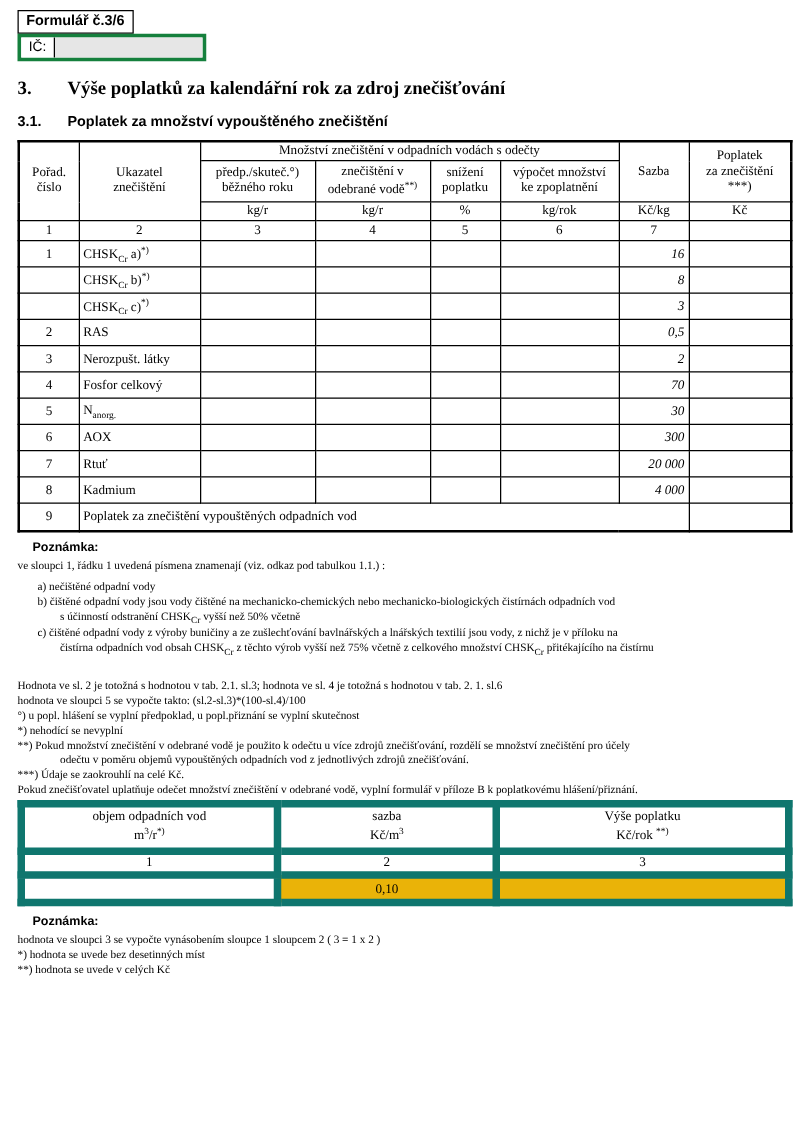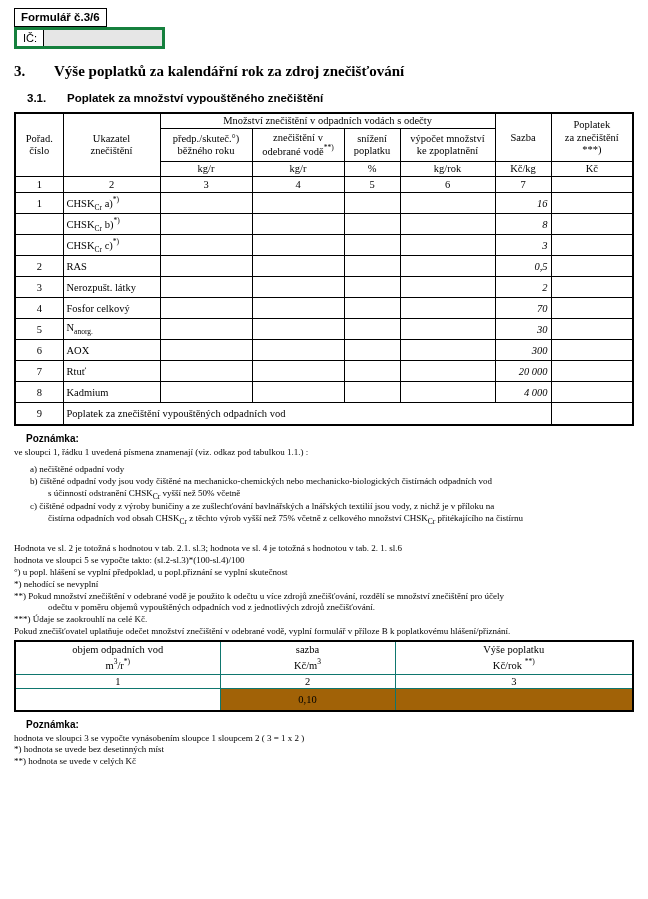--- a/index.html
+++ b/index.html
@@ -59,21 +59,21 @@
     font-weight: bold;
     font-size: 15px;
     margin: 10px 0 12px 0;
     display: flex;
   }
   .sec-title .num { width: 40px; }
   .sub-title {
     font-family: "Liberation Sans", sans-serif;
     font-weight: bold;
     font-size: 11.5px;
-    margin: 0 0 8px 13px;
+    margin: 0 0 8px 0;
     display: flex;
   }
   .sub-title .num { width: 40px; }
   
   table.grid {
     border-collapse: collapse;
     width: 100%;
     table-layout: fixed;
   }
   table.grid td, table.grid th {
@@ -95,21 +95,21 @@
   .numrow td {
     text-align: center;
     font-size: 10px;
     height: 13px;
   }
   .datarow td { height: 18px; }
   .c-idx { text-align: center; }
   .c-name { padding-left: 4px; }
   .c-rate { text-align: right; font-style: italic; }
   .fill { background: #ffffff; }
-  .shade { background: #a16207; margin-top: 32px; }
+  .shade { background: #eab308; margin-top: 32px; }
   .sumrow td {
     font-family: "Liberation Sans", sans-serif;
     font-weight: bold;
     font-size: 10.5px;
     height: 19px;
   }
   sup { font-size: 7.5px; vertical-align: super; }
   sub { font-size: 7.5px; vertical-align: sub; }
   
   .note-title {
@@ -127,21 +127,21 @@
   .note .ind3 { margin-left: 34px; }
   .note-line { margin: 0; }
   
   table.grid2 {
     border-collapse: collapse;
     width: 100%;
     table-layout: fixed;
     margin-top: 2px;
   }
   table.grid2 td {
-    border: 1px solid #0f766e;
+    border: 6px solid #0f766e;
     text-align: center;
     font-size: 10.5px;
     font-family: "Liberation Serif", serif;
     padding: 1px 3px;
   }
   .h2 { height: 30px; line-height: 1.2; }
   .n2 { height: 13px; font-size: 10px; }
   .v2 { height: 22px; }
 </style>
 </head>

